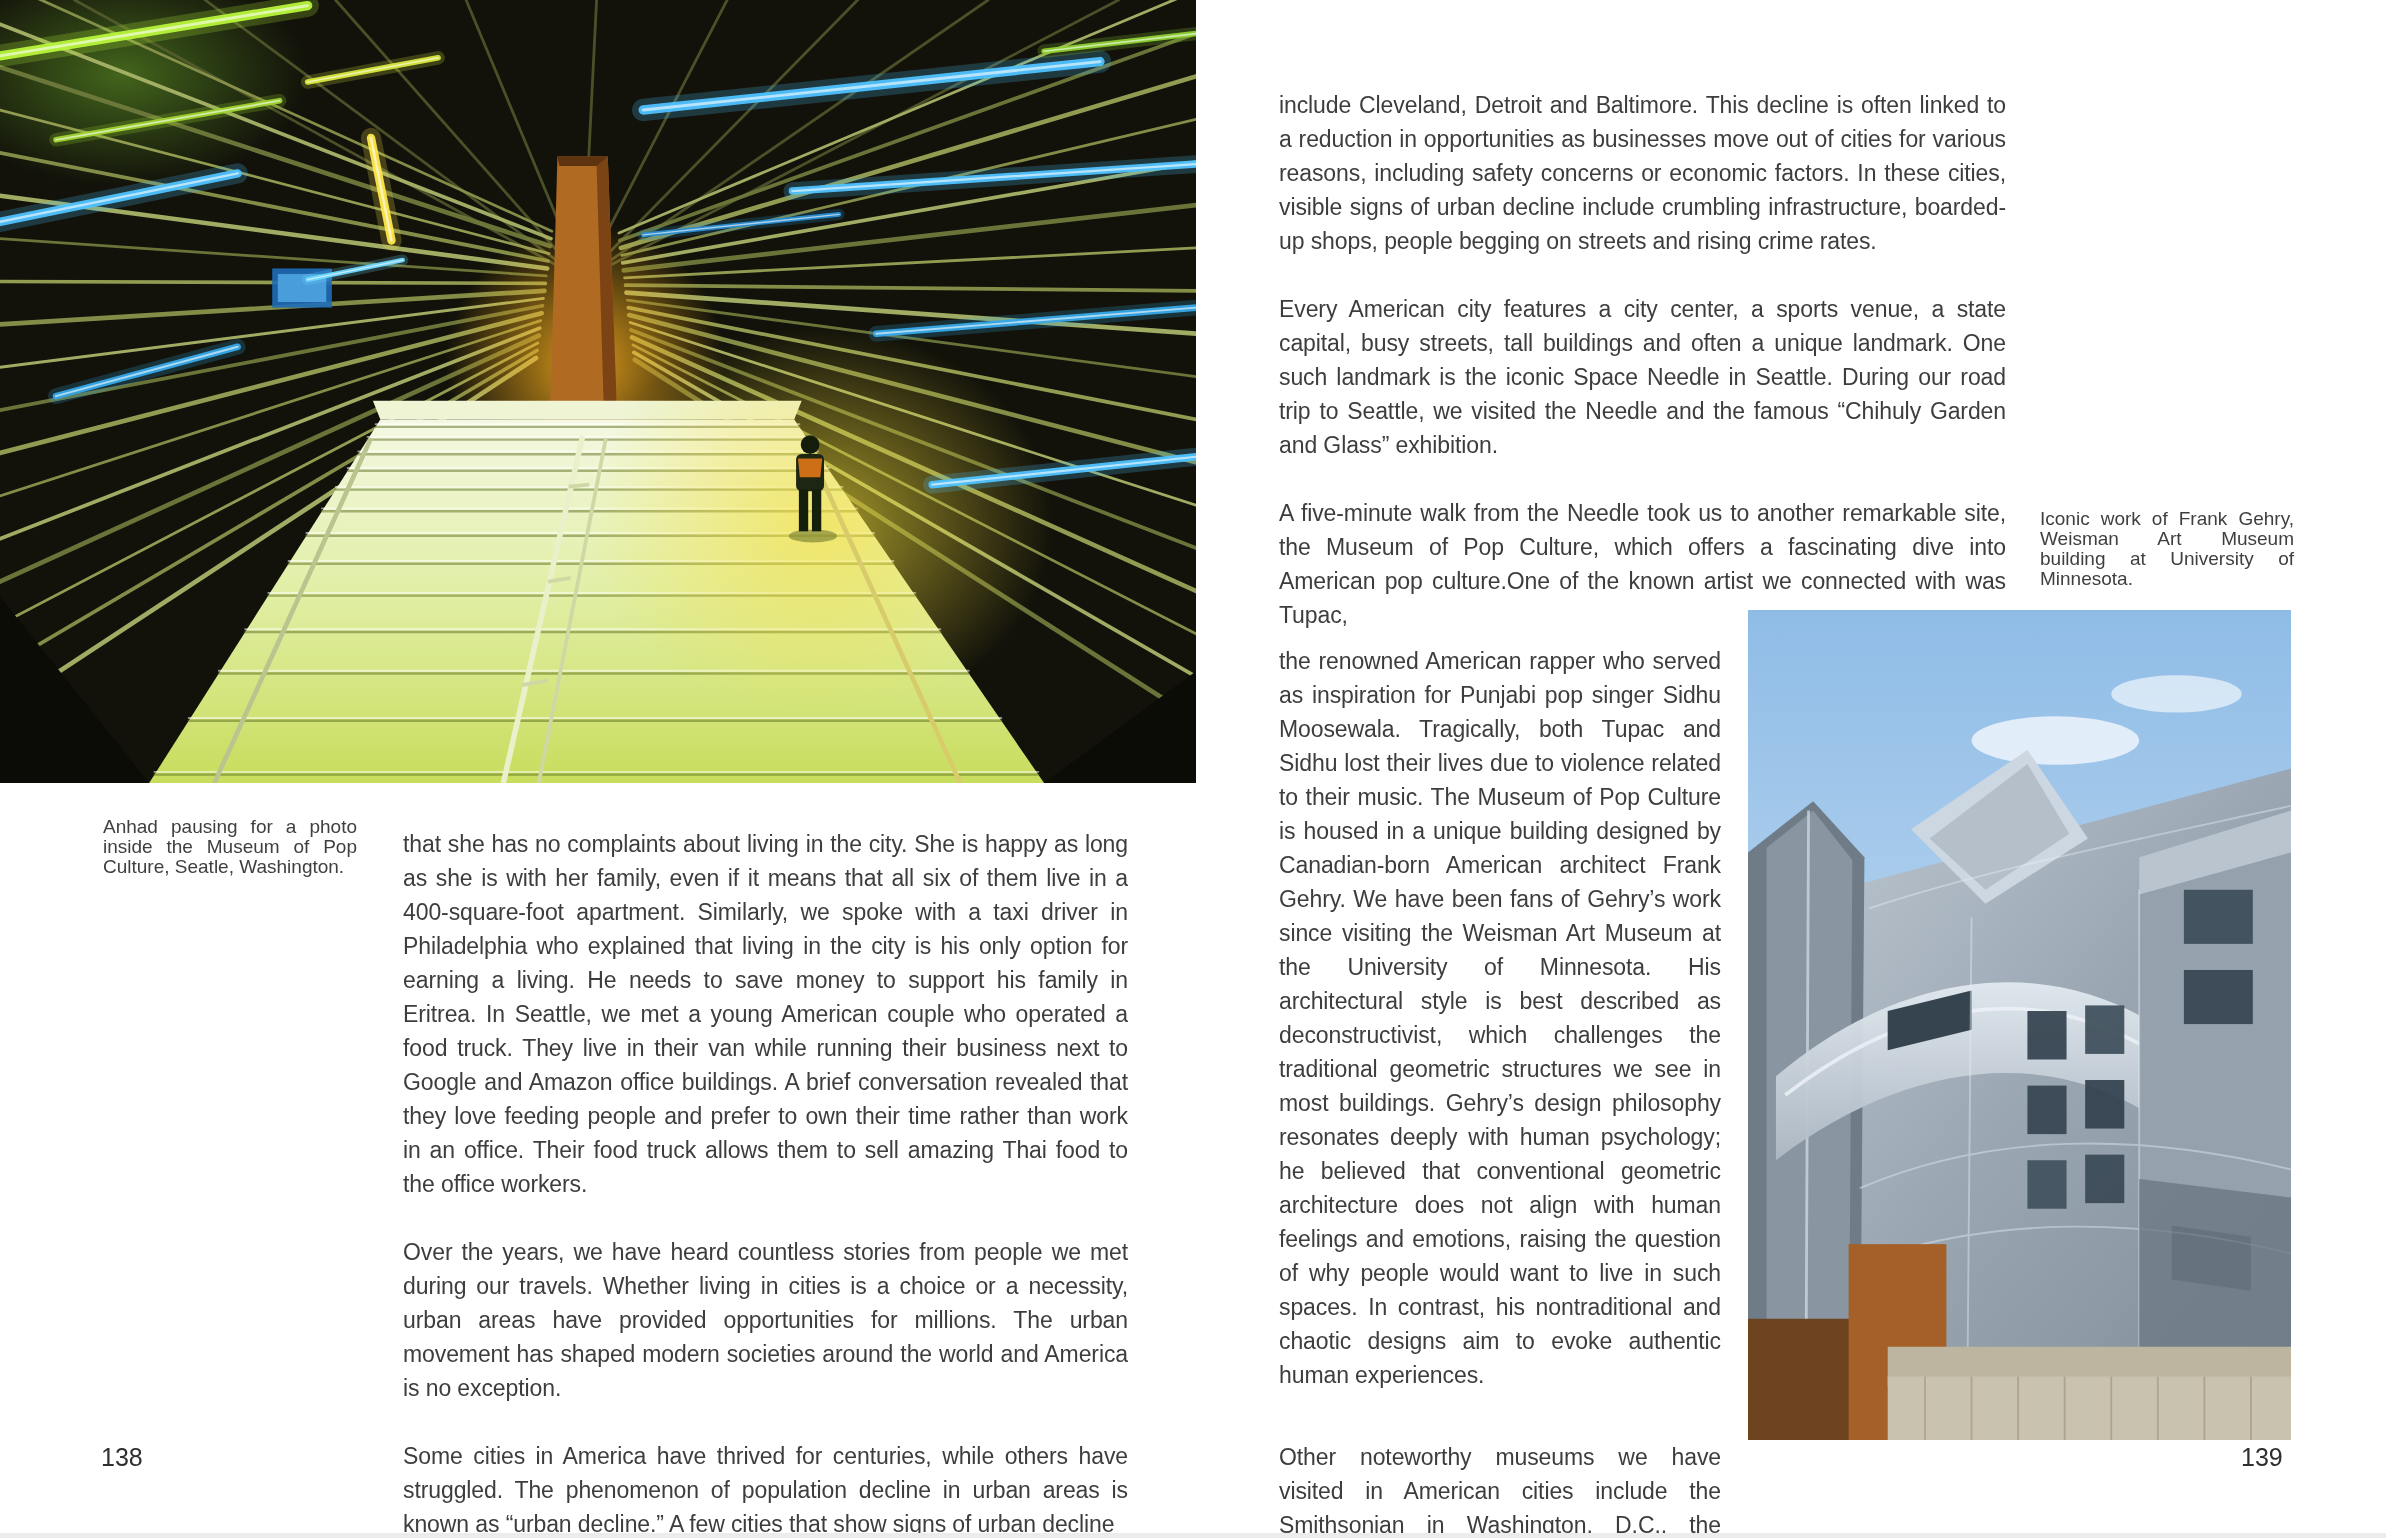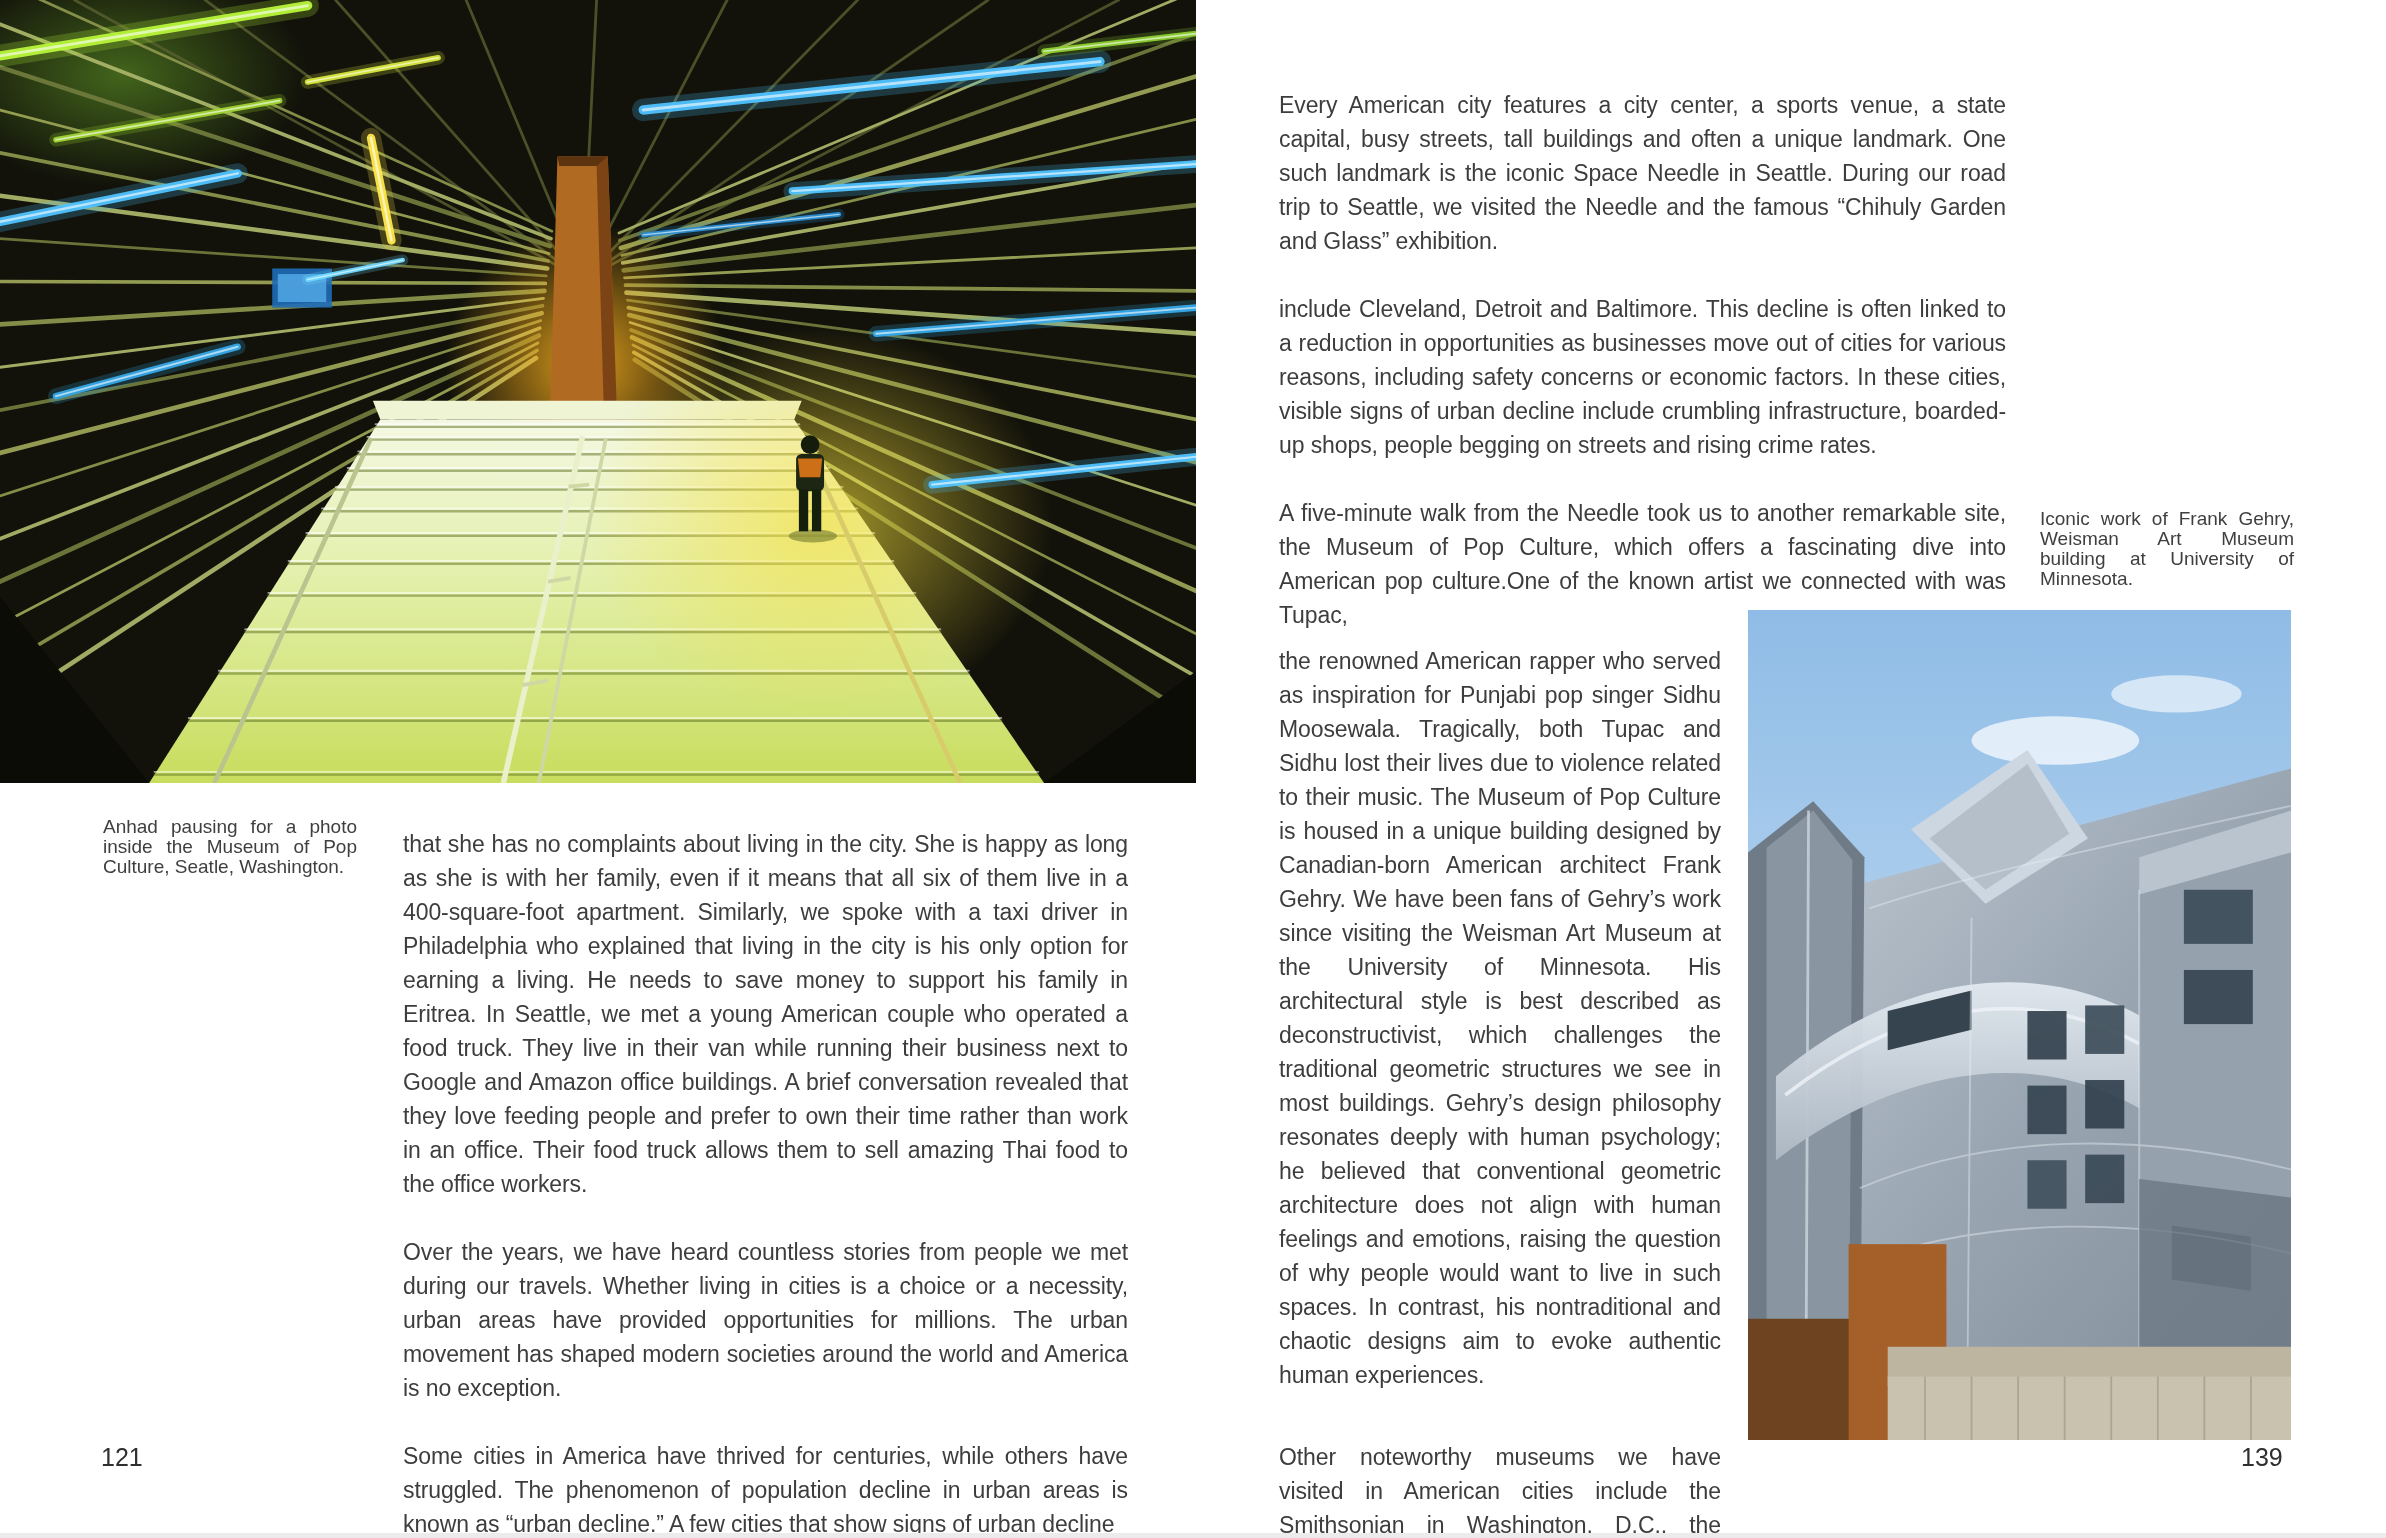--- a/index.html
+++ b/index.html
@@ -235,25 +235,25 @@
 <div class="caption caption-left">
   <span>Anhad pausing for a photo inside the Museum of Pop Culture, Seatle, Washington.</span>
 </div>
 
 <div class="body-text body-col-left">
   <p>that she has no complaints about living in the city. She is happy as long as she is with her family, even if it means that all six of them live in a 400-square-foot apartment. Similarly, we spoke with a taxi driver in Philadelphia who explained that living in the city is his only option for earning a living. He needs to save money to support his family in Eritrea. In Seattle, we met a young American couple who operated a food truck. They live in their van while running their business next to Google and Amazon office buildings. A brief conversation revealed that they love feeding people and prefer to own their time rather than work in an office. Their food truck allows them to sell amazing Thai food to the office workers.</p>
   <p>Over the years, we have heard countless stories from people we met during our travels. Whether living in cities is a choice or a necessity, urban areas have provided opportunities for millions. The urban movement has shaped modern societies around the world and America is no exception.</p>
   <p>Some cities in America have thrived for centuries, while others have struggled. The phenomenon of population decline in urban areas is known as “urban decline.” A few cities that show signs of urban decline</p>
 </div>
 
-<div class="pageno pageno-left">121</div>
+<div class="pageno pageno-left">138</div>
 
 <div class="body-text body-col-right">
+  <p>include Cleveland, Detroit and Baltimore. This decline is often linked to a reduction in opportunities as businesses move out of cities for various reasons, including safety concerns or economic factors. In these cities, visible signs of urban decline include crumbling infrastructure, boarded-up shops, people begging on streets and rising crime rates.</p>
   <p>Every American city features a city center, a sports venue, a state capital, busy streets, tall buildings and often a unique landmark. One such landmark is the iconic Space Needle in Seattle. During our road trip to Seattle, we visited the Needle and the famous “Chihuly Garden and Glass” exhibition.</p>
-  <p>include Cleveland, Detroit and Baltimore. This decline is often linked to a reduction in opportunities as businesses move out of cities for various reasons, including safety concerns or economic factors. In these cities, visible signs of urban decline include crumbling infrastructure, boarded-up shops, people begging on streets and rising crime rates.</p>
   <p class="p-wide">A five-minute walk from the Needle took us to another remarkable site, the Museum of Pop Culture, which offers a fascinating dive into American pop culture.One of the known artist we connected with was Tupac,</p>
   <p class="p-narrow">the renowned American rapper who served as inspiration for Punjabi pop singer Sidhu Moosewala. Tragically, both Tupac and Sidhu lost their lives due to violence related to their music. The Museum of Pop Culture is housed in a unique building designed by Canadian-born American architect Frank Gehry. We have been fans of Gehry’s work since visiting the Weisman Art Museum at the University of Minnesota. His architectural style is best described as deconstructivist, which challenges the traditional geometric structures we see in most buildings. Gehry’s design philosophy resonates deeply with human psychology; he believed that conventional geometric architecture does not align with human feelings and emotions, raising the question of why people would want to live in such spaces. In contrast, his nontraditional and chaotic designs aim to evoke authentic human experiences.</p>
   <p class="p-last">Other noteworthy museums we have visited in American cities include the Smithsonian in Washington, D.C., the National WWI Museum and Memorial in Kansas City, Missouri,</p>
 </div>
 
 <div class="caption caption-right">
   <span>Iconic work of Frank Gehry, Weisman Art Museum building at University of Minnesota.</span>
 </div>
 
 <div class="photo-right">

